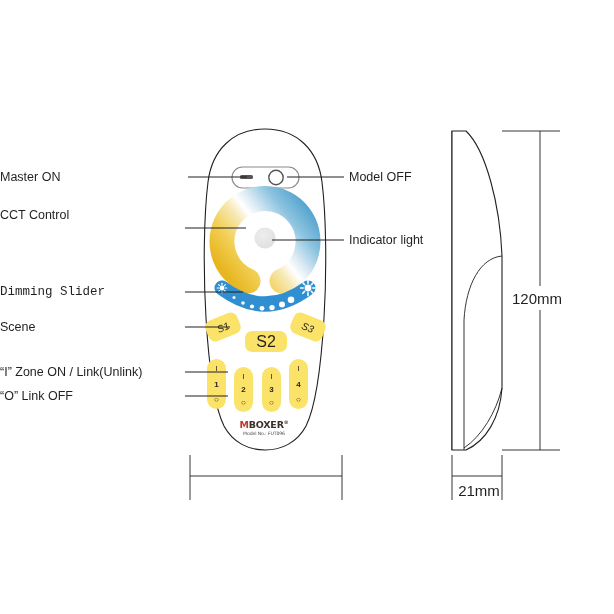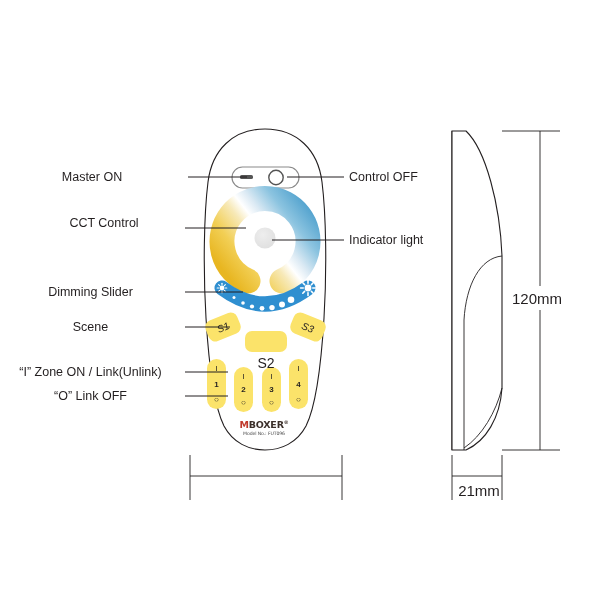--- a/index.html
+++ b/index.html
@@ -24,21 +24,21 @@
   }
 
   
   .callout {
     position: absolute;
     font-size: 12.5px;
     line-height: 14px;
     color: #231f20;
     white-space: nowrap;
   }
-  .callout.left  { text-align: center; }
+  .callout.left  { text-align: left; }
   .callout.right { text-align: left;  }
 
   
   .dim-text {
     position: absolute;
     font-size: 15px;
     color: #231f20;
     white-space: nowrap;
   }
 
@@ -257,40 +257,40 @@
     <span>○</span>
   </div>
 
   <div style="position:absolute; left:206px; top:316px; width:34px; height:22px;
               display:flex; align-items:center; justify-content:center;
               transform:rotate(-22deg); font-size:10px; font-style:italic; color:#231f20;">
     <span>S1</span>
   </div>
   <div style="position:absolute; left:245px; top:331px; width:42px; height:21px;
               display:flex; align-items:center; justify-content:center;
-              font-size:14px; color:#231f20;margin-top:21px;">
+              font-size:16px; color:#231f20;">
     <span>S2</span>
   </div>
   <div style="position:absolute; left:291px; top:316px; width:34px; height:22px;
               display:flex; align-items:center; justify-content:center;
               transform:rotate(22deg); font-size:10px; font-style:italic; color:#231f20;">
     <span>S3</span>
   </div>
 
   <div id="brand">
     <span class="brand-name"><span class="m">M</span><span>BOXER</span><span class="brand-reg">®</span></span>
     <div class="brand-model">Model No.: FUT096</div>
   </div>
 
   <div class="callout left" style="left:0px; top:170px; width:184px;">Master ON</div>
-  <div class="callout left" style="left:0px; top:216px; width:144px;padding-left:32px;">CCT Control</div>
-  <div class="callout left" style="left:0px; top:285px; width:181px;">Dimming Slider</div>
+  <div class="callout left" style="left:0px; top:208px; width:144px;">CCT Control</div>
+  <div class="callout left" style="left:0px; top:285px; width:181px;font-family:Liberation Mono, monospace;">Dimming Slider</div>
   <div class="callout left" style="left:0px; top:365px; width:181px;">“I” Zone ON / Link(Unlink)</div>
   <div class="callout left" style="left:0px; top:320px; width:181px;">Scene</div>
   <div class="callout left" style="left:0px; top:389px; width:181px;">“O” Link OFF</div>
 
-  <div class="callout right" style="left:349px; top:170px;">Control OFF</div>
+  <div class="callout right" style="left:349px; top:170px;">Model OFF</div>
   <div class="callout right" style="left:349px; top:233px;">Indicator light</div>
 
   <div class="dim-text" style="left:512px; top:290px;">120mm</div>
   <div class="dim-text" style="left:452px; top:482px; width:54px; text-align:center;">21mm</div>
 
 </div>
 
 </body></html>

